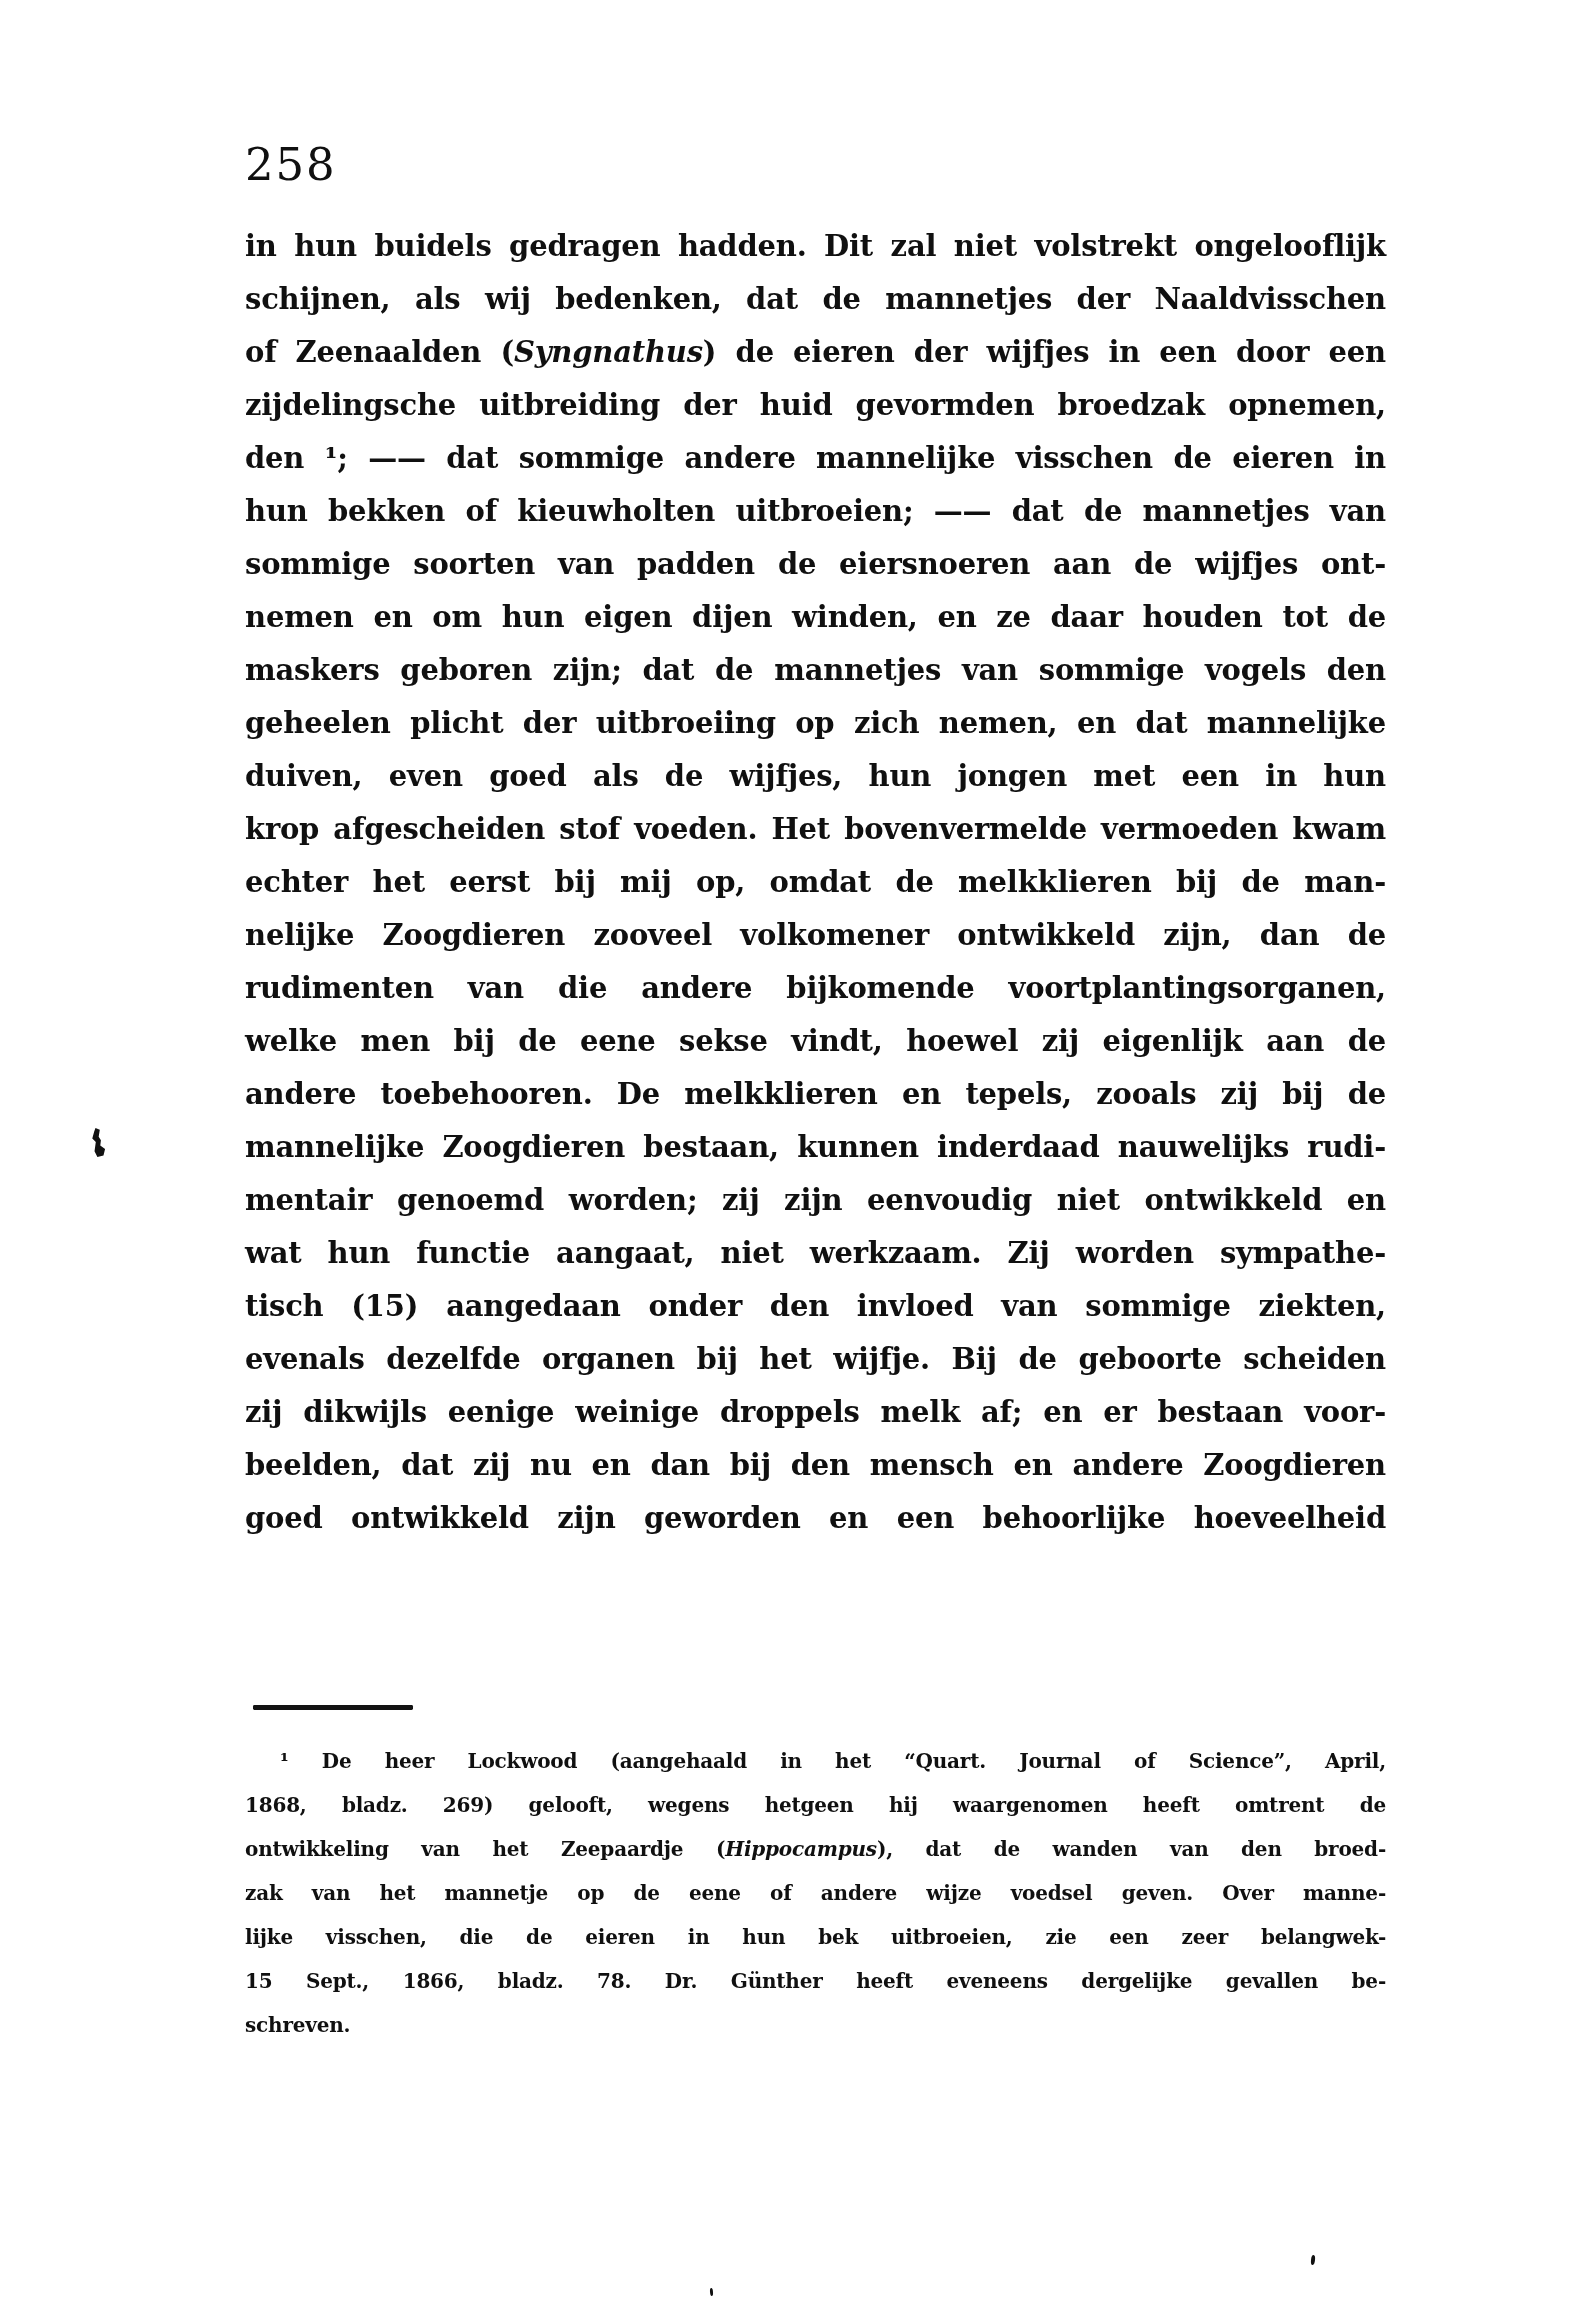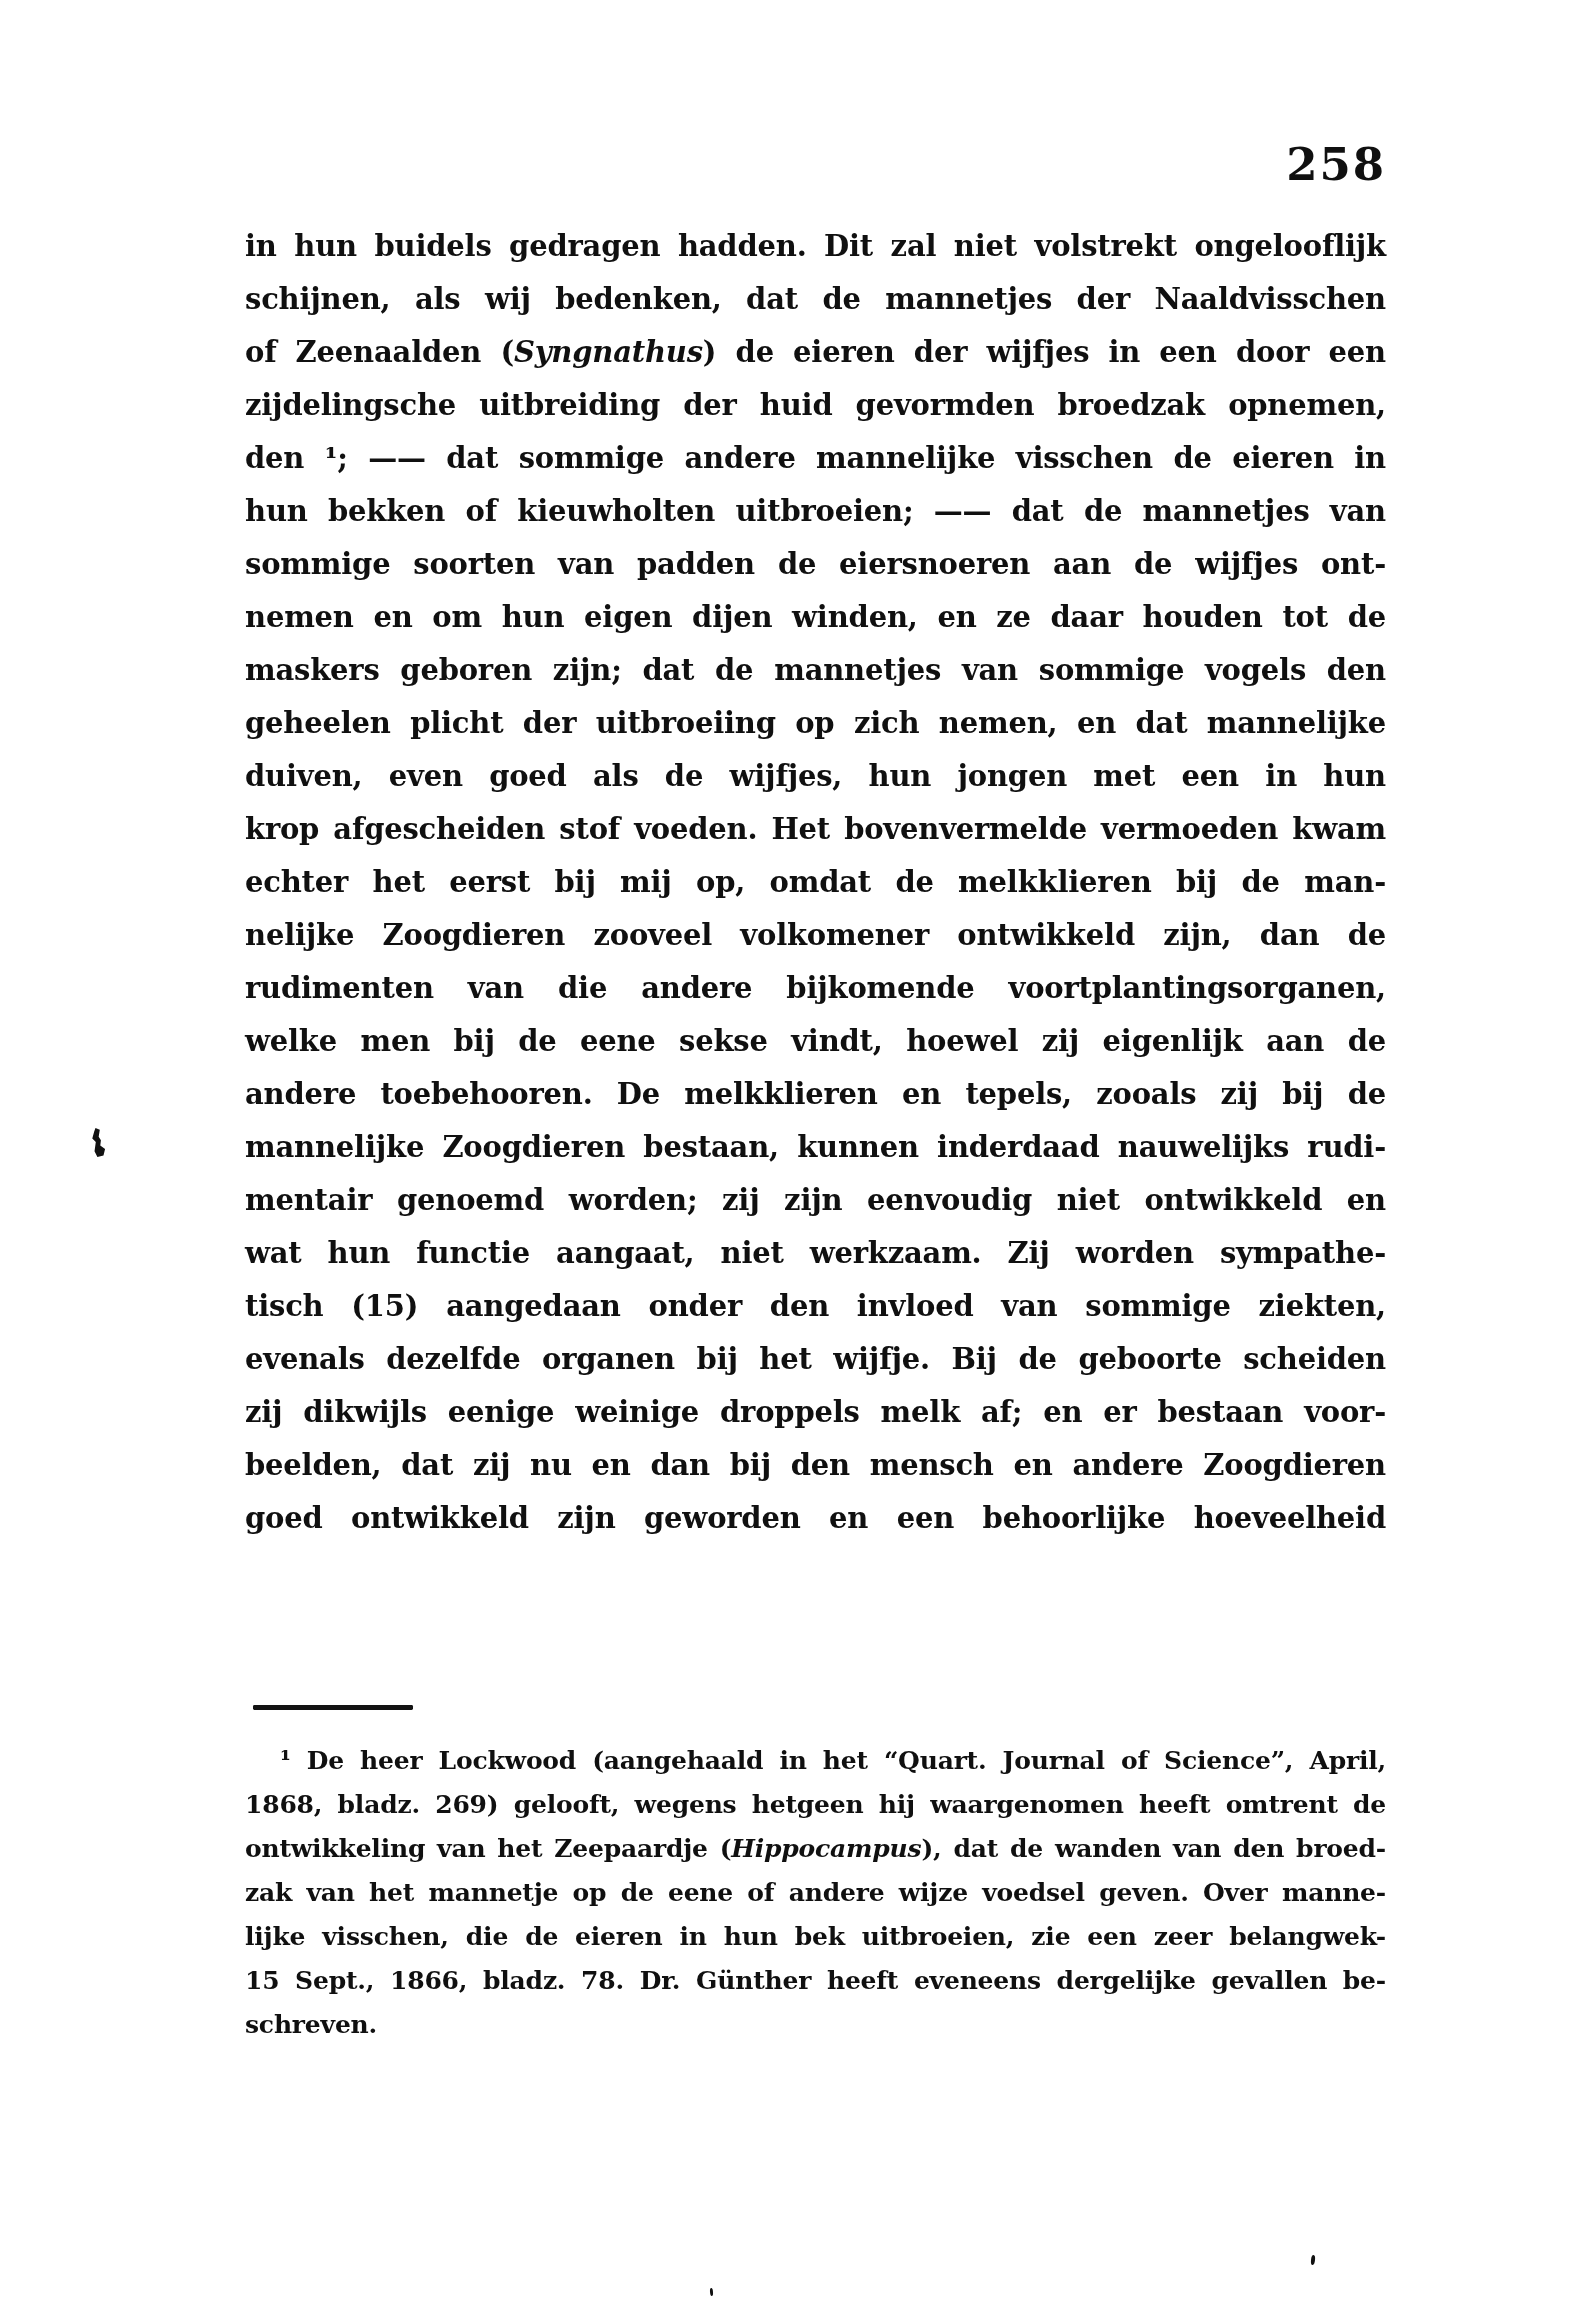--- a/index.html
+++ b/index.html
@@ -7,43 +7,43 @@
     position:relative;
     width:1576px;height:2397px;
     background:#ffffff;
     color:#101010;
     font-family:"DejaVu Serif", serif;
     overflow:hidden;
   }
   .pagenum{
     position:absolute;
     top:142px;left:245px;width:1141px;
-    text-align:right;
-    font-size:45px;font-weight:700;line-height:1;
+    text-align:left;
+    font-size:45px;font-weight:400;line-height:1;
     letter-spacing:1.9px;
   }
   .main{
     position:absolute;
     top:220px;left:245px;width:1141px;
   }
   .main .line{
     height:53px;line-height:53px;
     font-size:29px;font-weight:700;
     text-align:justify;
     text-align-last:justify;
     white-space:normal;
     letter-spacing:-0.2px;
   }
   .footnote{
     position:absolute;
     top:1739px;left:245px;width:1141px;
   }
   .footnote .fline{
     height:44px;line-height:44px;
-    font-size:25px;font-weight:700;
+    font-size:20px;font-weight:700;
     text-align:justify;
     text-align-last:justify;
     letter-spacing:-0.2px;
   }
   .footnote .fline.indent{text-indent:35px;}
   .footnote .fline.short{text-align-last:left;}
   .it{font-style:italic;}
   .rule{
     position:absolute;
     left:253px;top:1705px;width:160px;height:5.1px;

